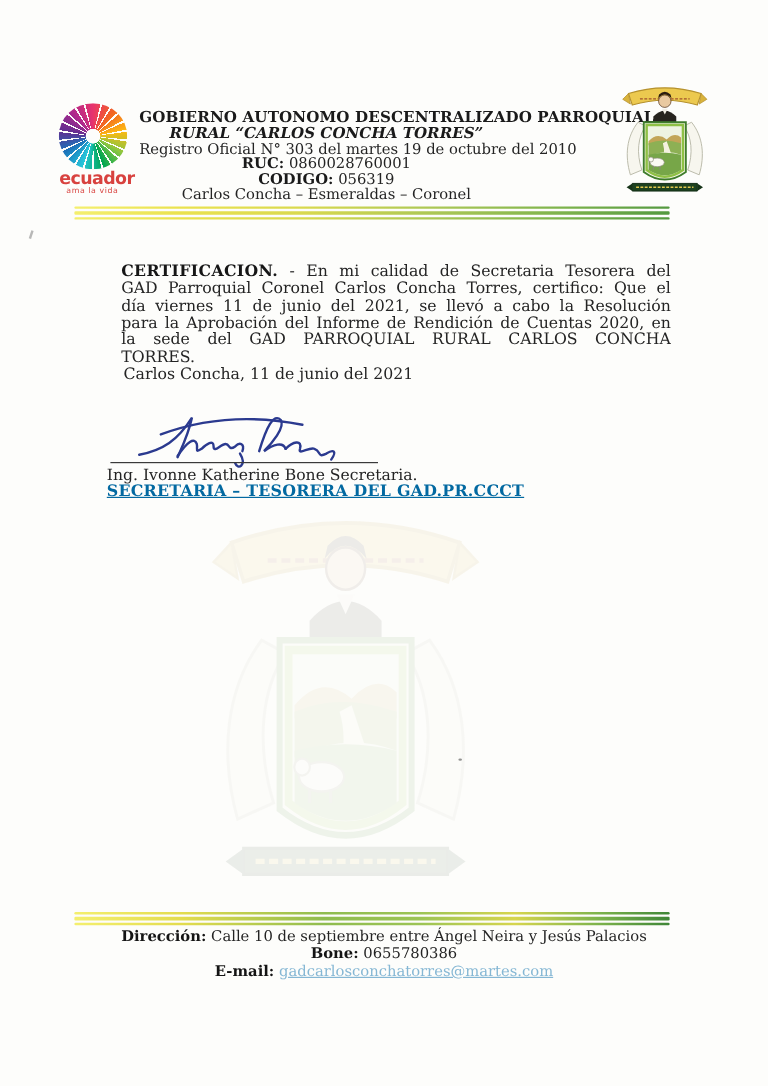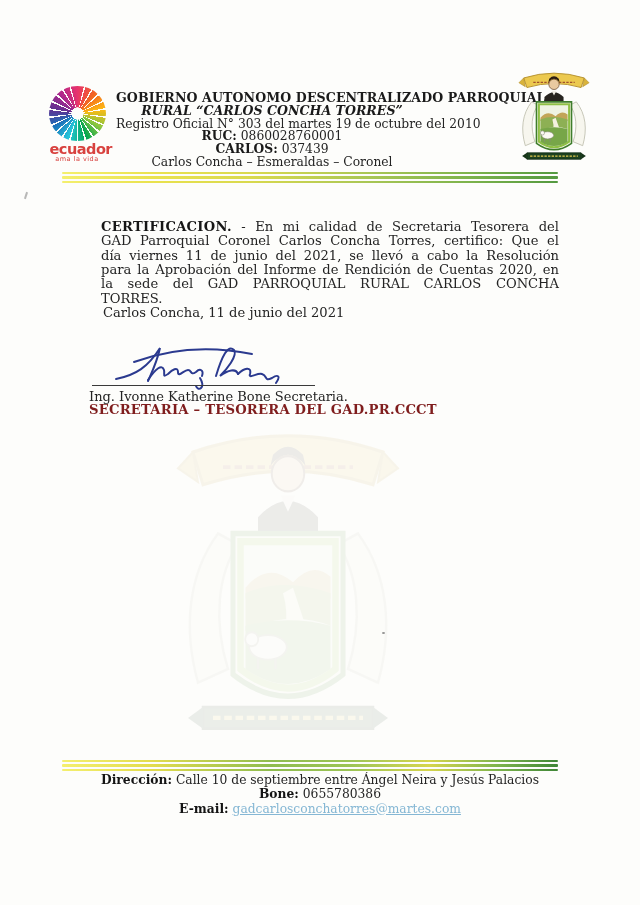--- a/index.html
+++ b/index.html
@@ -43,21 +43,21 @@
     position:absolute;left:87px;top:206px;width:458px;
     font-size:13.1px;line-height:14.35px;text-align:justify;text-align-last:left;
     word-spacing:1.5px;margin:14px;
   }
   .body-par b{color:#161616;letter-spacing:0.3px;}
   .date-line{position:absolute;left:87px;top:289px;font-size:13.1px;margin:16px;}
   
   .sig-svg{position:absolute;left:112px;top:338px;}
   .sig-line{position:absolute;left:92px;top:385px;width:223px;height:1.4px;background:#3a3a3a;}
   .sig-name{position:absolute;left:89px;top:389px;font-size:13px;}
-  .sig-title{position:absolute;left:89px;top:402px;font-size:13.2px;font-weight:bold;color:#7f1d1d;letter-spacing:0.2px;}
+  .sig-title{position:absolute;left:89px;top:402px;font-size:13.2px;font-weight:bold;color:#0369a1;letter-spacing:0.2px;text-decoration:underline;}
   
   .watermark{position:absolute;left:163px;top:425px;opacity:0.075;pointer-events:none;}
   
   .footer-text{position:absolute;left:0;top:773px;width:640px;text-align:center;
     font-size:12.3px;line-height:13.4px;}
   .footer-text b{color:#141414;}
   .email-link{color:#85b7d4;text-decoration:underline;cursor:pointer;}
   
   .artifact-tick{position:absolute;left:25px;top:192px;width:2px;height:7px;
     background:#9a9a9a;transform:rotate(18deg);opacity:.7;}
@@ -110,21 +110,21 @@
     <div class="spiral"></div>
     <div class="ecu-word">ecuador</div>
     <div class="ecu-sub">ama la vida</div>
   </div>
 
   <div class="head-center">
     <div class="hl hl1">GOBIERNO AUTONOMO DESCENTRALIZADO PARROQUIAL</div>
     <div class="hl hl2">RURAL “CARLOS CONCHA TORRES”</div>
     <div class="hl">Registro Oficial N° 303 del martes 19 de octubre del 2010</div>
     <div class="hl"><b>RUC:</b> <span>0860028760001</span></div>
-    <div class="hl"><b>CARLOS:</b> <span>037439</span></div>
+    <div class="hl"><b>CODIGO:</b> <span>056319</span></div>
     <div class="hl">Carlos Concha – Esmeraldas – Coronel</div>
   </div>
 
   <div class="crest-box">
     <svg width="80" height="94" viewBox="0 0 100 118">
       <use href="#crest"></use>
     </svg>
   </div>
 
   <div class="sep sep-top">

